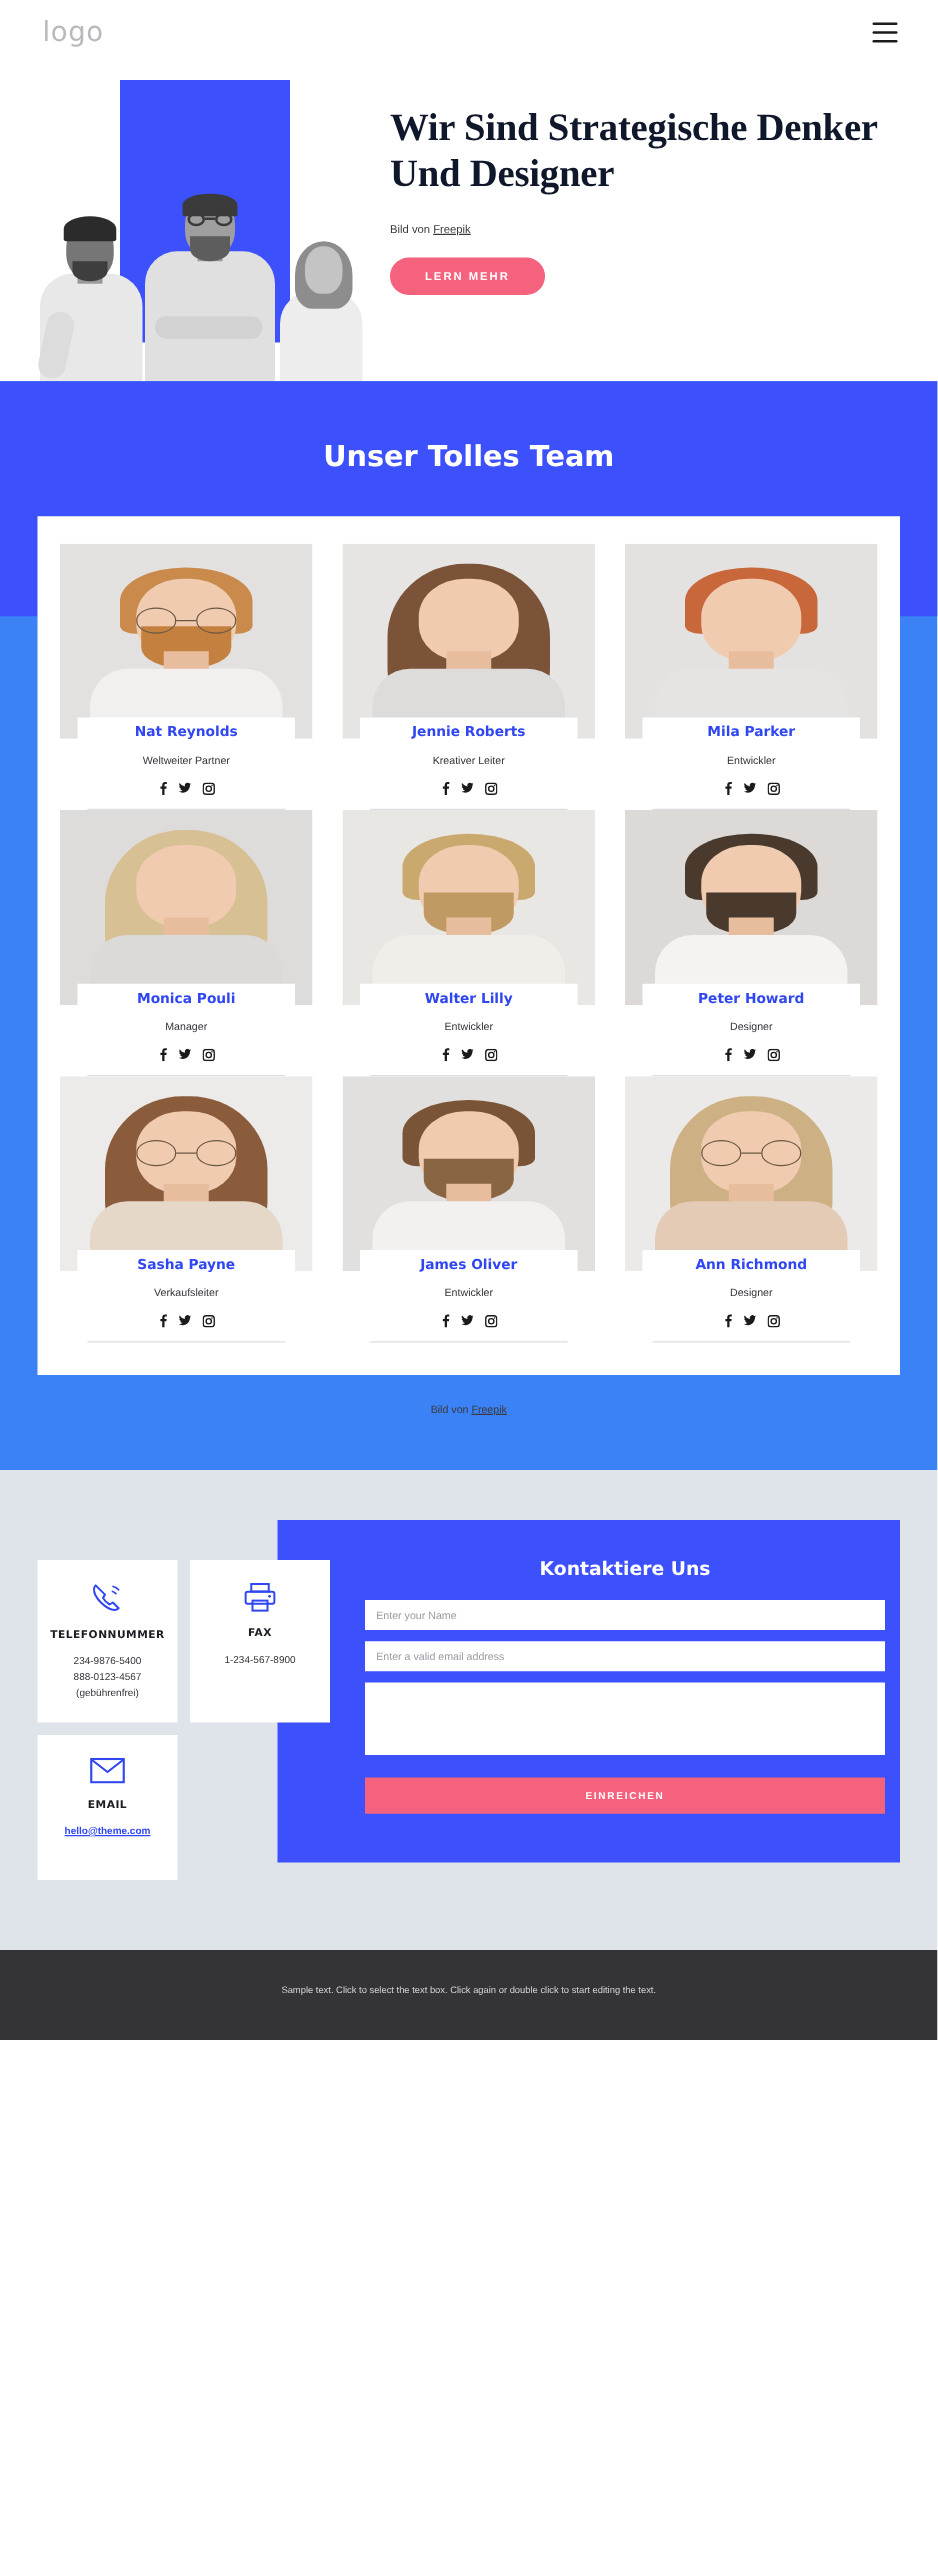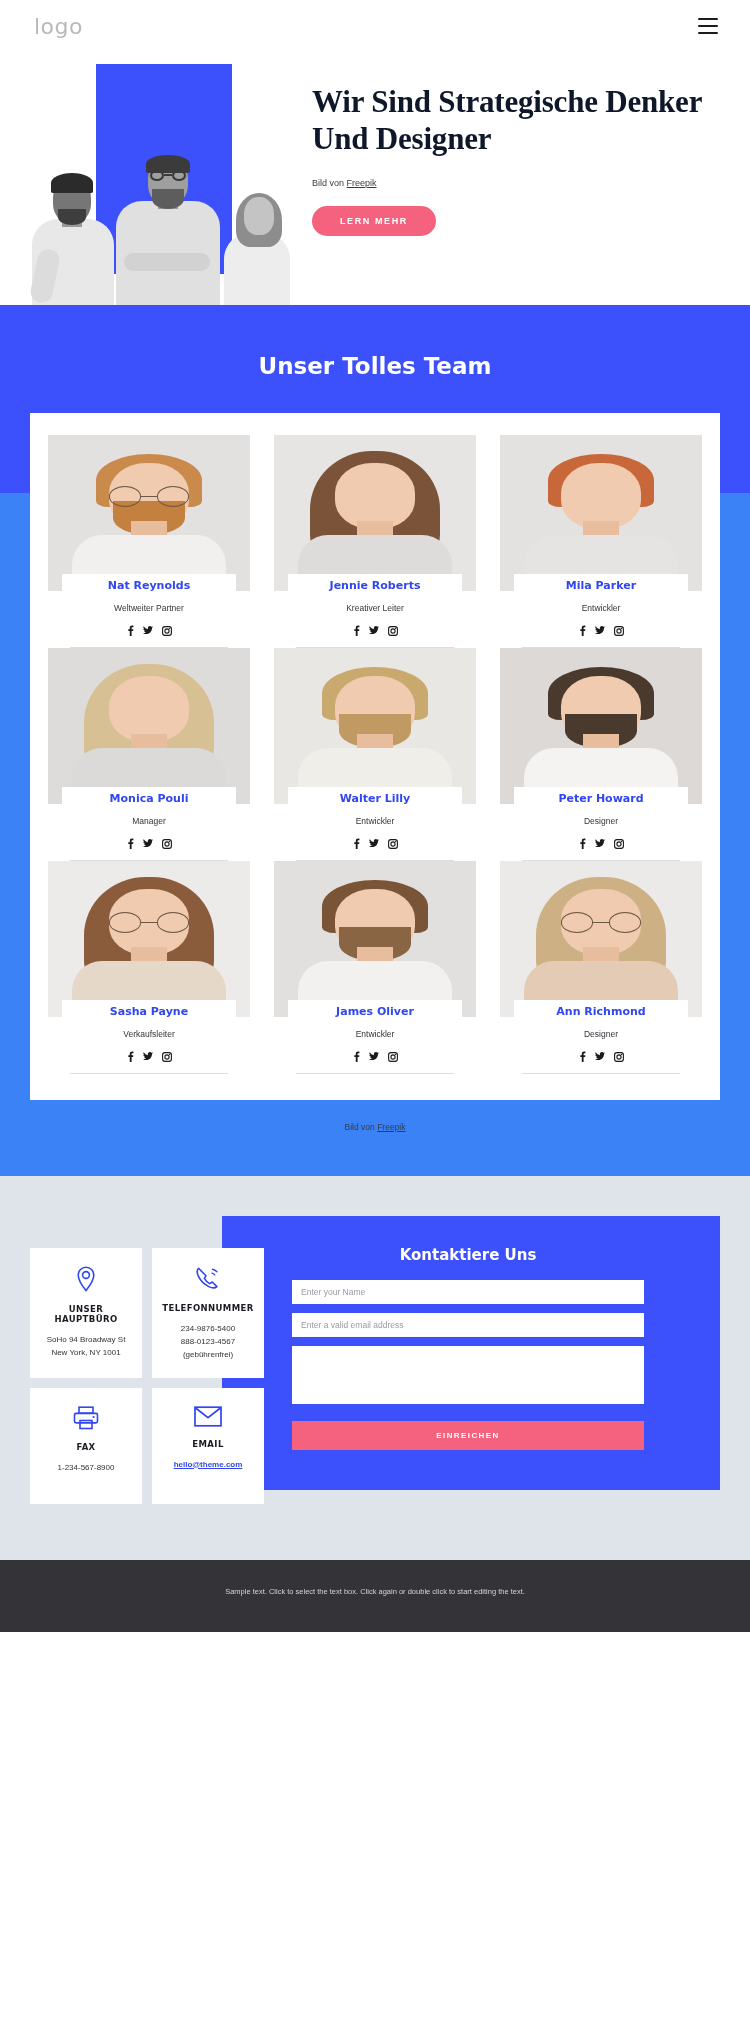--- a/index.html
+++ b/index.html
@@ -237,21 +237,21 @@
   }
   .info-lines { margin-top: 9px; }
   .info-line { font-size: 8px; color: #33333a; line-height: 1.65; }
   .info-line a { color: #2f46f0; font-weight: 700; text-decoration: underline; text-align: center; }
 
   .contact-form {
     position: relative;
     z-index: 2;
     margin-left: 28px;
     margin-top: 30px;
-    width: 352px;
+    width: 416px;
   }
   .form-title {
     color: #ffffff;
     font-size: 15px;
     font-weight: 700;
     text-align: center;
     font-family: "DejaVu Sans", sans-serif;
     margin-bottom: 16px;
   }
   .form-field {
@@ -700,33 +700,20 @@
   </div>
 </section>
 
 <section class="contact-section">
   <div class="contact-inner">
     <div class="contact-blue"></div>
 
     <div class="info-grid" id="info-grid">
         <div class="info-card">
     <div class="info-icon">
-            <svg width="22" height="26" viewBox="0 0 22 26">
-              <path d="M11 1.2c-4.3 0-7.8 3.5-7.8 7.8 0 5.9 7.8 15.6 7.8 15.6s7.8-9.7 7.8-15.6c0-4.3-3.5-7.8-7.8-7.8z" fill="none" stroke="#2f46f0" stroke-width="1.6"></path>
-              <circle cx="11" cy="9" r="3.4" fill="none" stroke="#2f46f0" stroke-width="1.6"></circle>
-            </svg>
-          </div>
-    <div class="info-title">UNSER HAUPTBÜRO</div>
-    <div class="info-lines">
-            <div class="info-line">SoHo 94 Broadway St</div>
-            <div class="info-line">New York, NY 1001</div>
-          </div>
-  </div>
-        <div class="info-card">
-    <div class="info-icon">
             <svg width="26" height="25" viewBox="0 0 26 25">
               <path d="M3.5 2.3c-1.8 1.8-1.8 4.4 0 8.1 1.8 3.7 6.6 8.4 10.3 10.2 3.7 1.8 6.3 1.8 8.1 0l-4.6-4.6-2.6 1.6c-1.5-.8-4.5-3.8-5.3-5.3l1.6-2.6z" fill="none" stroke="#2f46f0" stroke-width="1.6" stroke-linejoin="round"></path>
               <path d="M17.5 3.2c1.6.4 3.3 1.4 4.4 2.6" fill="none" stroke="#2f46f0" stroke-width="1.4" stroke-linecap="round"></path>
               <path d="M17 7.2c1 .3 2 .9 2.7 1.7" fill="none" stroke="#2f46f0" stroke-width="1.4" stroke-linecap="round"></path>
             </svg>
           </div>
     <div class="info-title">TELEFONNUMMER</div>
     <div class="info-lines">
             <div class="info-line">234-9876-5400</div>
             <div class="info-line">888-0123-4567</div>

